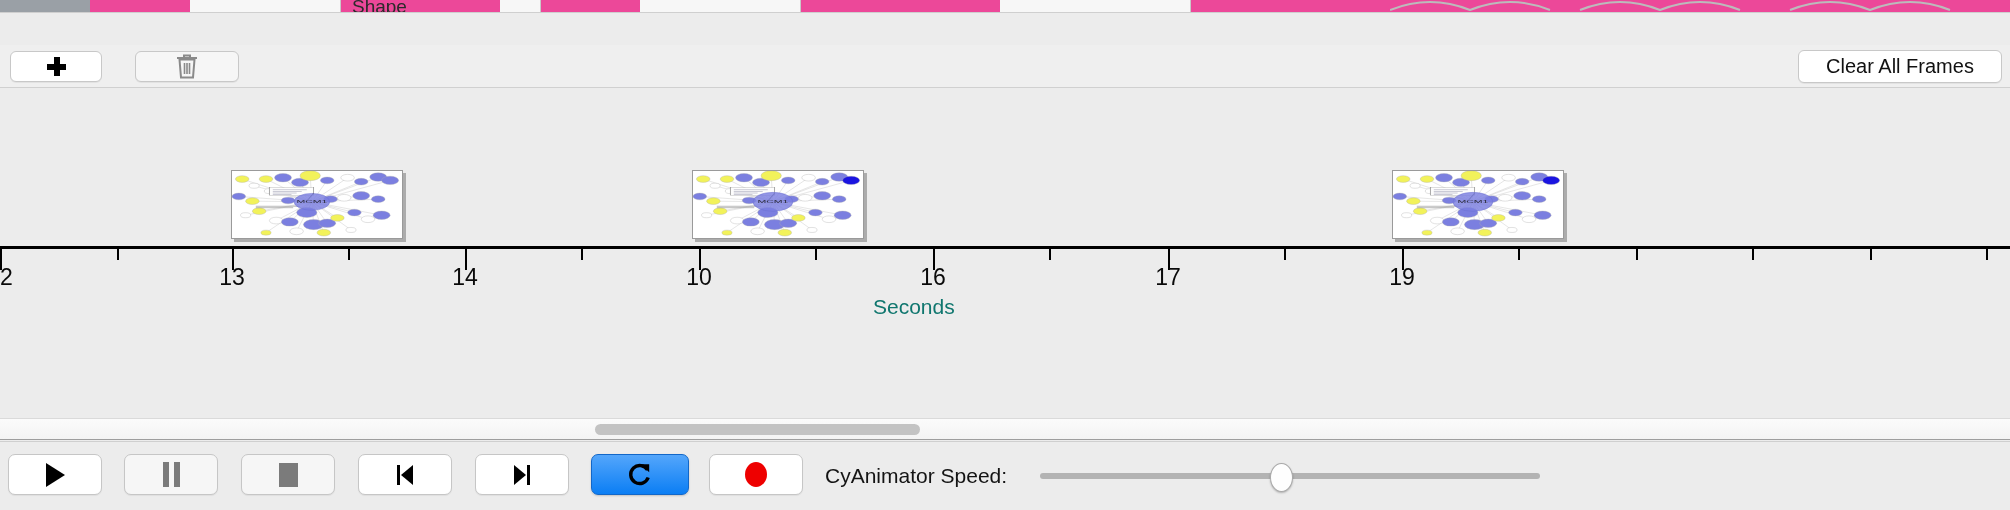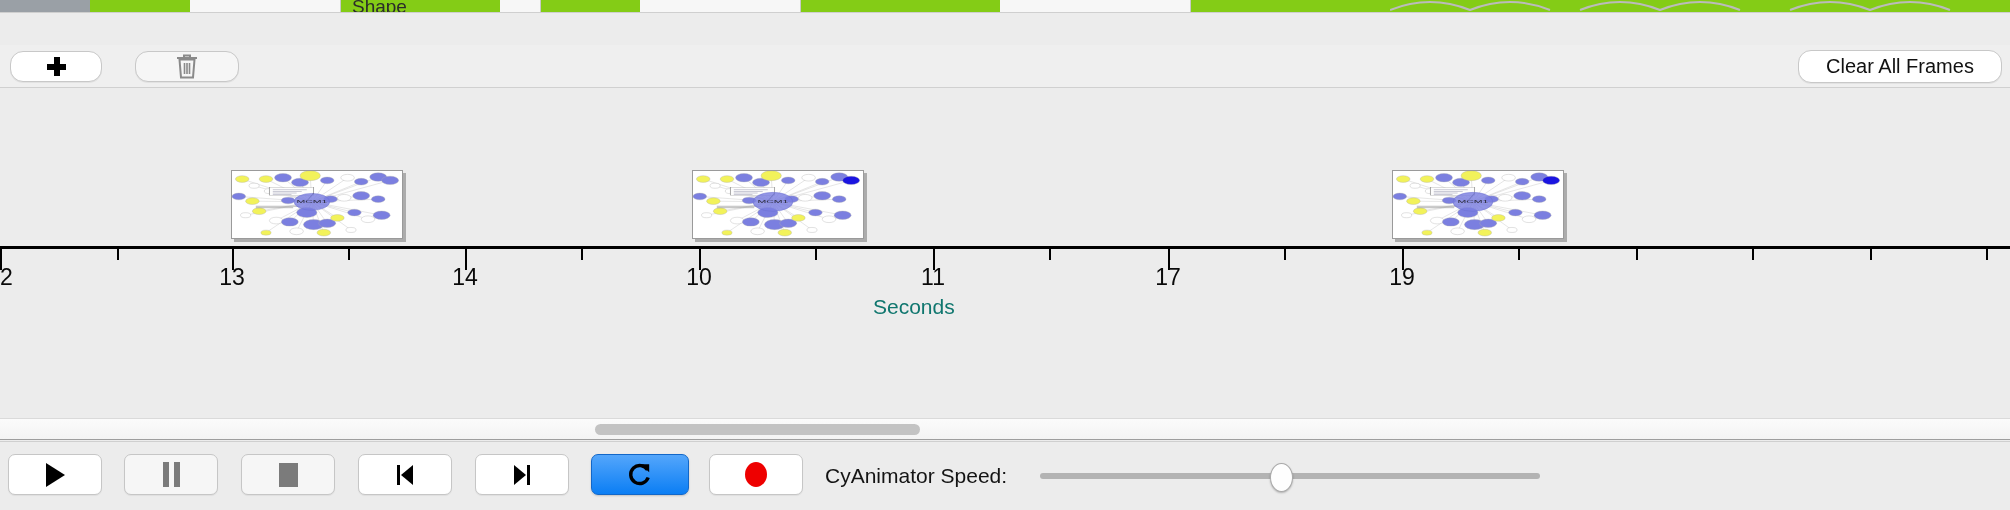--- a/index.html
+++ b/index.html
@@ -15,21 +15,21 @@
     width: 2010px;
     height: 510px;
     overflow: hidden;
     background: #ececec;
   }
 
   
   .bg-strip {
     position: absolute;
     left: 0; top: 0; width: 2010px; height: 12px;
-    background: #84cc16;
+    background: #ec4899;
     border-bottom: 1px solid #cfcfcf;
     overflow: hidden;
   }
   .bg-strip .seg {
     position: absolute; top: 0; height: 12px;
     border-right: 1px solid #c9c9c9;
     background: #f7f7f7;
   }
   .bg-strip .dark {
     position: absolute; top: 0; height: 12px;
@@ -81,21 +81,21 @@
     position: absolute;
     left: 0; top: 45px; width: 2010px; height: 43px;
     background: #efefef;
     border-bottom: 1px solid #d0d0d0;
     box-sizing: border-box;
   }
   .btn {
     position: absolute;
     box-sizing: border-box;
     border: 1px solid #c8c8c8;
-    border-radius: 13px;
+    border-radius: 6px;
     background: #ffffff;
     display: flex;
     align-items: center;
     justify-content: center;
     cursor: default;
     box-shadow: 0 1px 0 rgba(0,0,0,0.05);
   }
   .btn.flat { background: #f6f6f6; }
   .btn-add   { left: 10px;  top: 6px;  width: 92px; height: 31px; }
   .btn-del   { left: 135px; top: 6px;  width: 104px; height: 31px; }
@@ -565,21 +565,21 @@
         <div class="tick minor" style="left: 1636px; top: 161px;"></div>
         <div class="tick minor" style="left: 1752px; top: 161px;"></div>
         <div class="tick minor" style="left: 1870px; top: 161px;"></div>
         <div class="tick minor" style="left: 1986px; top: 161px;"></div>
       </div>
     <div id="tick-labels">
         <div class="tick-label" style="left: 0px; top: 176px;">12</div>
         <div class="tick-label" style="left: 232px; top: 176px;">13</div>
         <div class="tick-label" style="left: 465px; top: 176px;">14</div>
         <div class="tick-label" style="left: 699px; top: 176px;">10</div>
-        <div class="tick-label" style="left: 933px; top: 176px;">11</div>
+        <div class="tick-label" style="left: 933px; top: 176px;">16</div>
         <div class="tick-label" style="left: 1168px; top: 176px;">17</div>
         <div class="tick-label" style="left: 1402px; top: 176px;">19</div>
       </div>
 
     <div class="axis-title" style="left:873px; top:207px;">Seconds</div>
   </div>
 
   <div class="hscroll">
     <div class="hscroll-thumb" id="hsthumb" style="left: 595px; width: 325px;"></div>
   </div>

